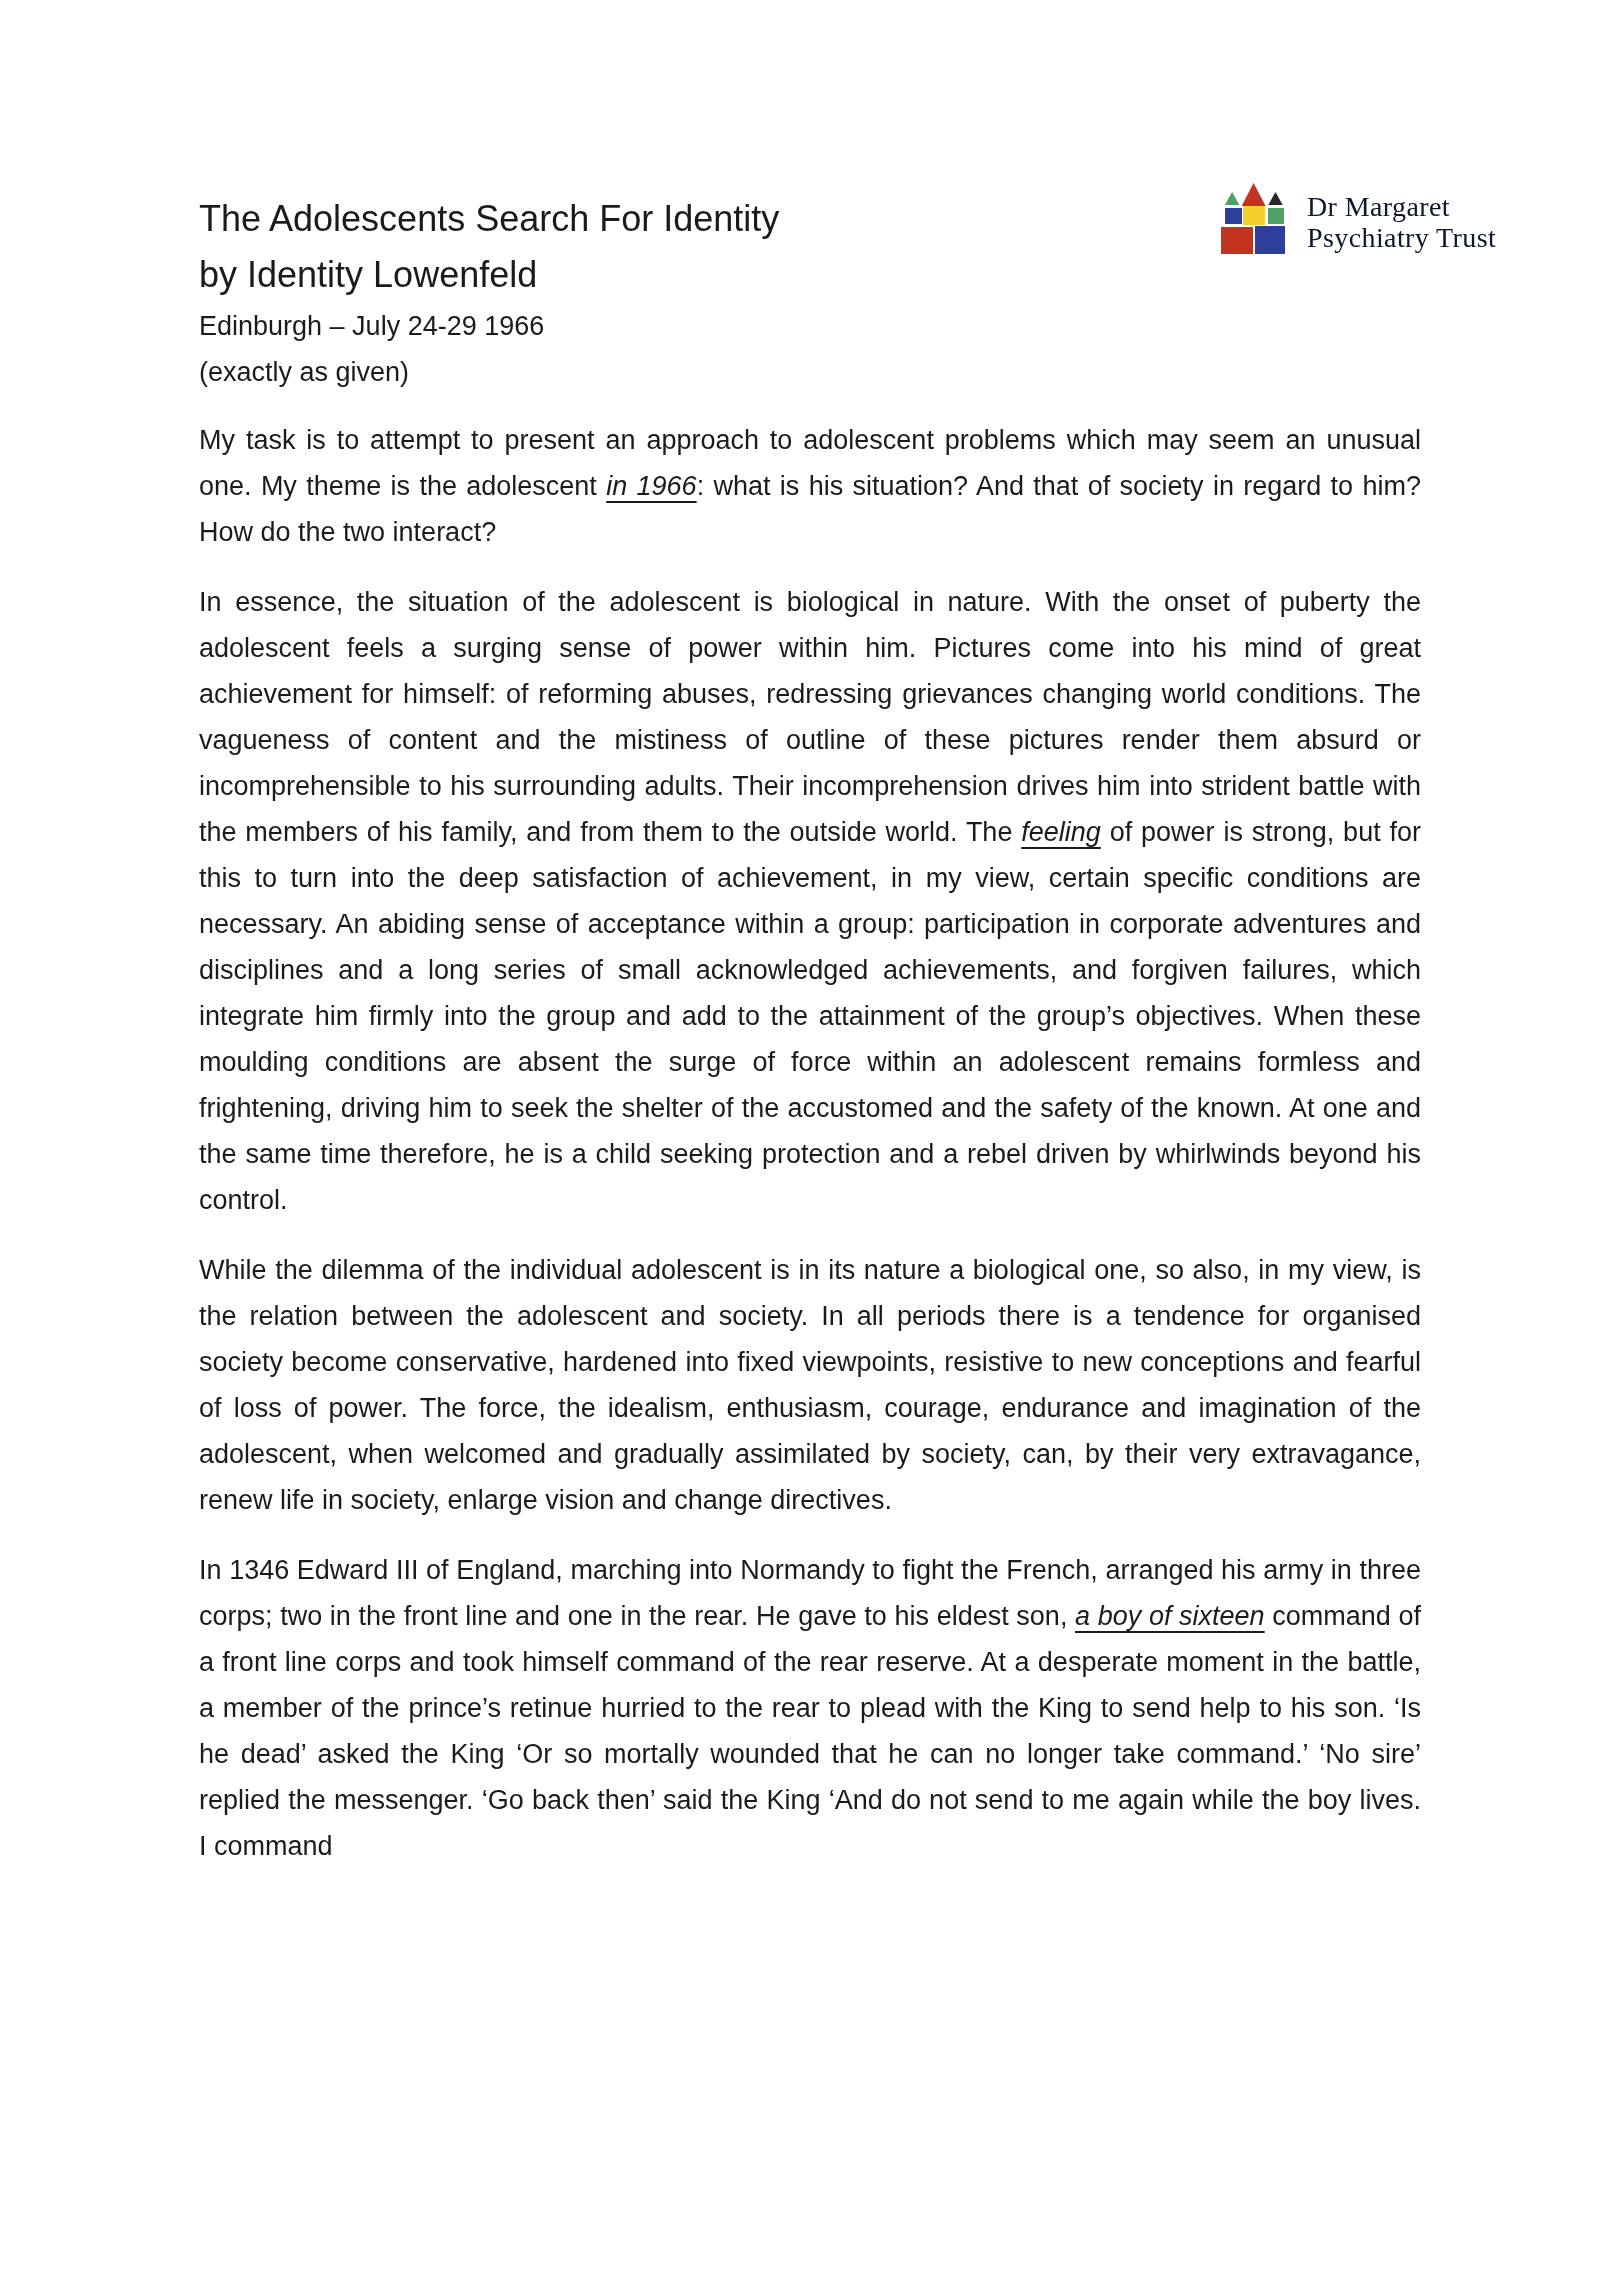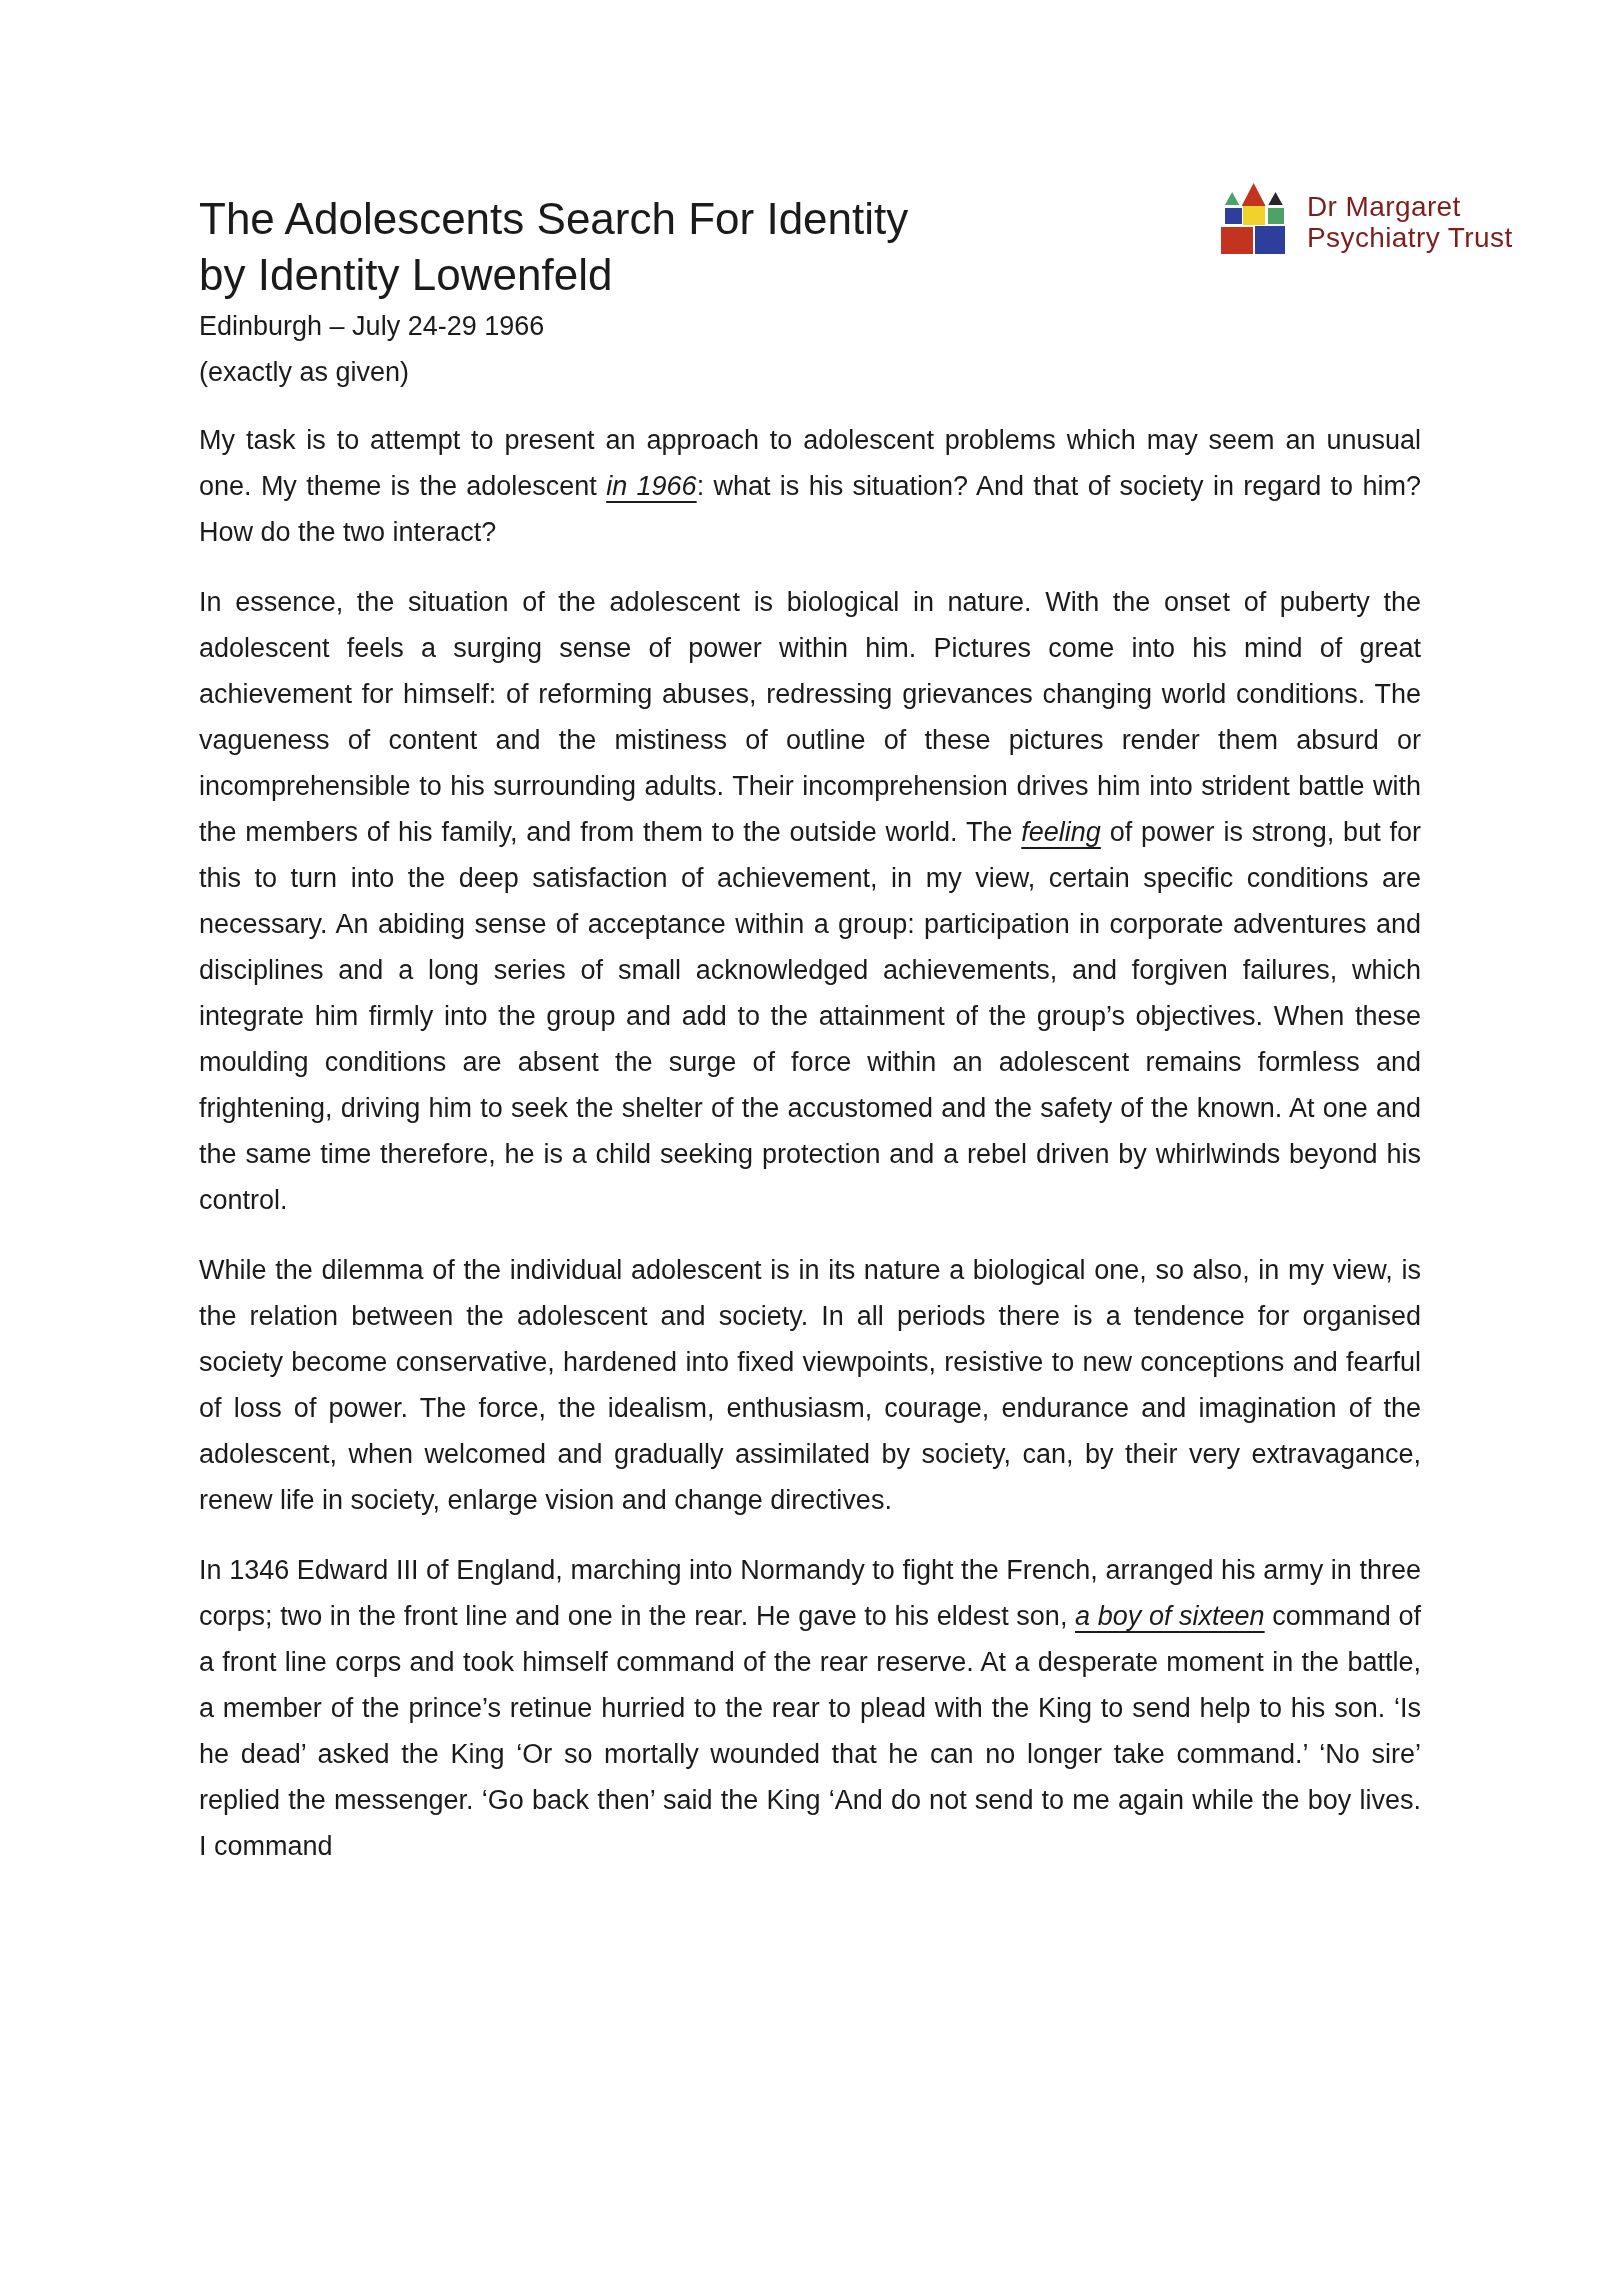--- a/index.html
+++ b/index.html
@@ -41,21 +41,21 @@
   }
 
   
   .content {
     position: absolute;
     left: 199px;
     top: 191px;
     width: 1222px;
   }
   .title {
-    font-size: 44px;
+    font-size: 36px;
     line-height: 56px;
   }
   .meta {
     font-size: 27px;
     line-height: 46px;
   }
   .para {
     font-size: 27px;
     line-height: 46px;
     text-align: justify;
@@ -77,21 +77,21 @@
   <div class="logo-blocks">
     <i class="blk tri b1" style="background: rgb(78, 162, 102);"></i>
     <i class="blk tri b2" style="background: rgb(194, 52, 32);"></i>
     <i class="blk tri b3" style="background: rgb(39, 38, 43);"></i>
     <i class="blk b4" style="background: rgb(46, 62, 155);"></i>
     <i class="blk b5" style="background: rgb(242, 209, 44);"></i>
     <i class="blk b6" style="background: rgb(78, 162, 102);"></i>
     <i class="blk b7" style="background: rgb(194, 52, 32);"></i>
     <i class="blk b8" style="background: rgb(46, 62, 155);"></i>
   </div>
-  <div class="logo-text" style="color: #7f1d1d;">
+  <div class="logo-text" style="color: #0f172a; font-family: Liberation Serif, serif;">
     <div>Dr Margaret</div>
     <div>Psychiatry Trust</div>
   </div>
 
   <div class="content" style="color: rgb(27, 27, 27);">
     <div class="title">The Adolescents Search For Identity</div>
     <div class="title">by Identity Lowenfeld</div>
     <div class="meta">Edinburgh – July 24-29 1966</div>
     <div class="meta">(exactly as given)</div>
 

